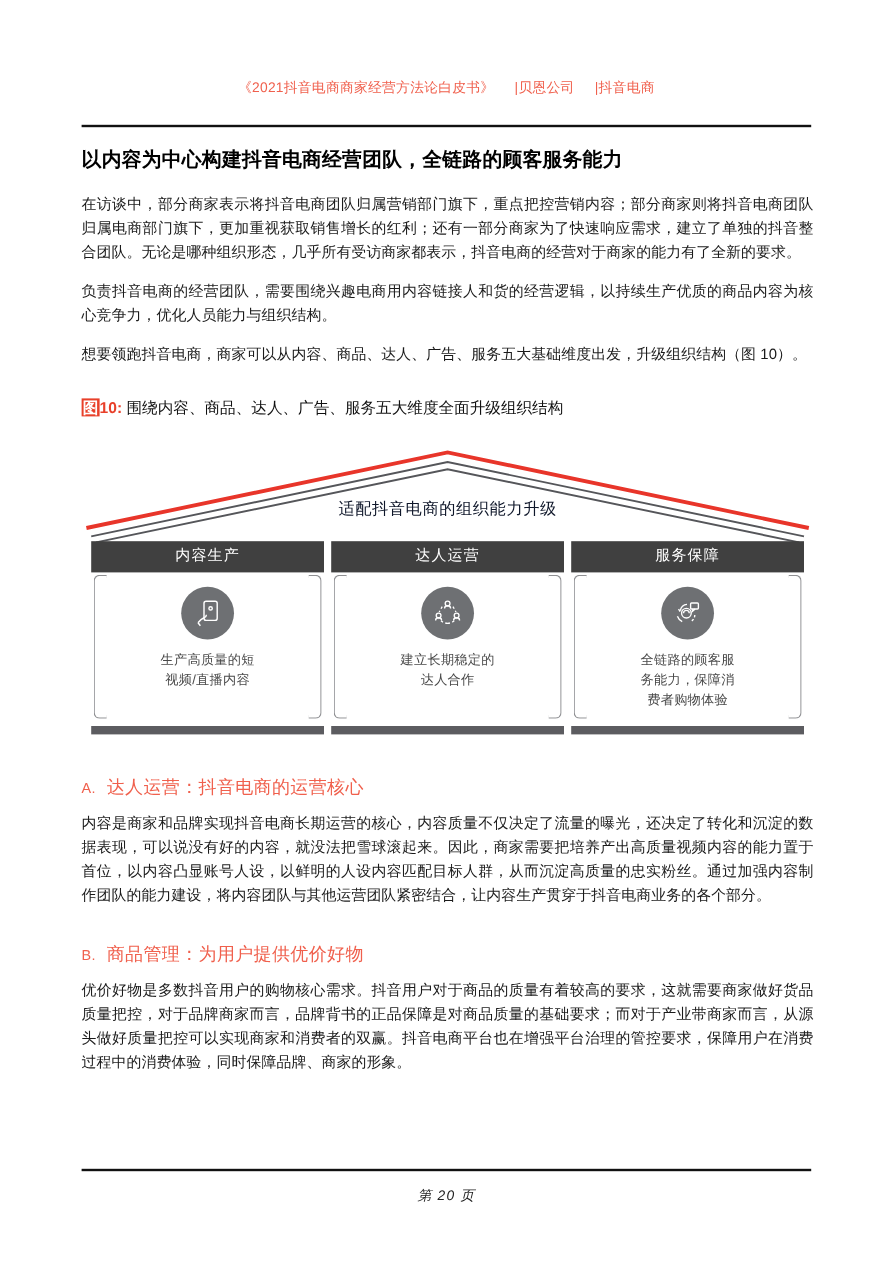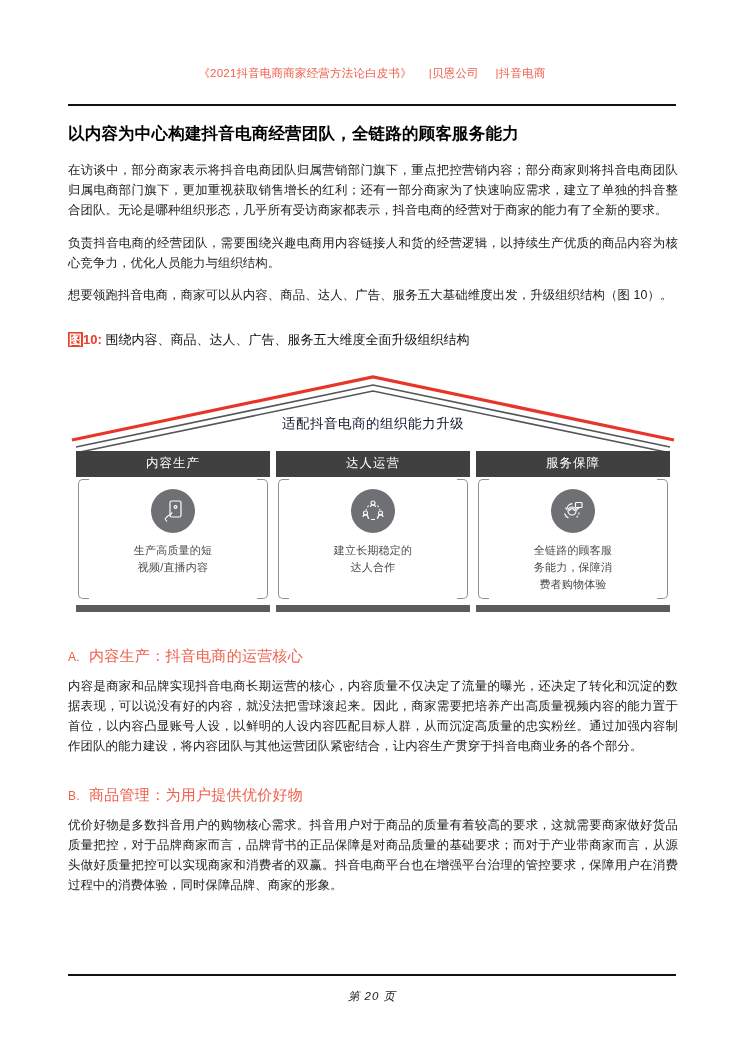--- a/index.html
+++ b/index.html
@@ -328,21 +328,21 @@
             </div>
             <div class="col-text">全链路的顾客服务能力，保障消费者购物体验</div>
           </div>
           <div class="col-base"></div>
         </div>
 
       </div>
     </div>
 
     <div class="sec-head">
-      <span class="sec-letter">A.</span><span class="sec-title">内容生产：抖音电商的运营核心</span>
+      <span class="sec-letter">A.</span><span class="sec-title">达人运营：抖音电商的运营核心</span>
     </div>
     <p class="para">内容是商家和品牌实现抖音电商长期运营的核心，内容质量不仅决定了流量的曝光，还决定了转化和沉淀的数据表现，可以说没有好的内容，就没法把雪球滚起来。因此，商家需要把培养产出高质量视频内容的能力置于首位，以内容凸显账号人设，以鲜明的人设内容匹配目标人群，从而沉淀高质量的忠实粉丝。通过加强内容制作团队的能力建设，将内容团队与其他运营团队紧密结合，让内容生产贯穿于抖音电商业务的各个部分。</p>
 
     <div class="sec-head">
       <span class="sec-letter">B.</span><span class="sec-title">商品管理：为用户提供优价好物</span>
     </div>
     <p class="para">优价好物是多数抖音用户的购物核心需求。抖音用户对于商品的质量有着较高的要求，这就需要商家做好货品质量把控，对于品牌商家而言，品牌背书的正品保障是对商品质量的基础要求；而对于产业带商家而言，从源头做好质量把控可以实现商家和消费者的双赢。抖音电商平台也在增强平台治理的管控要求，保障用户在消费过程中的消费体验，同时保障品牌、商家的形象。</p>
 
   </div>
 

